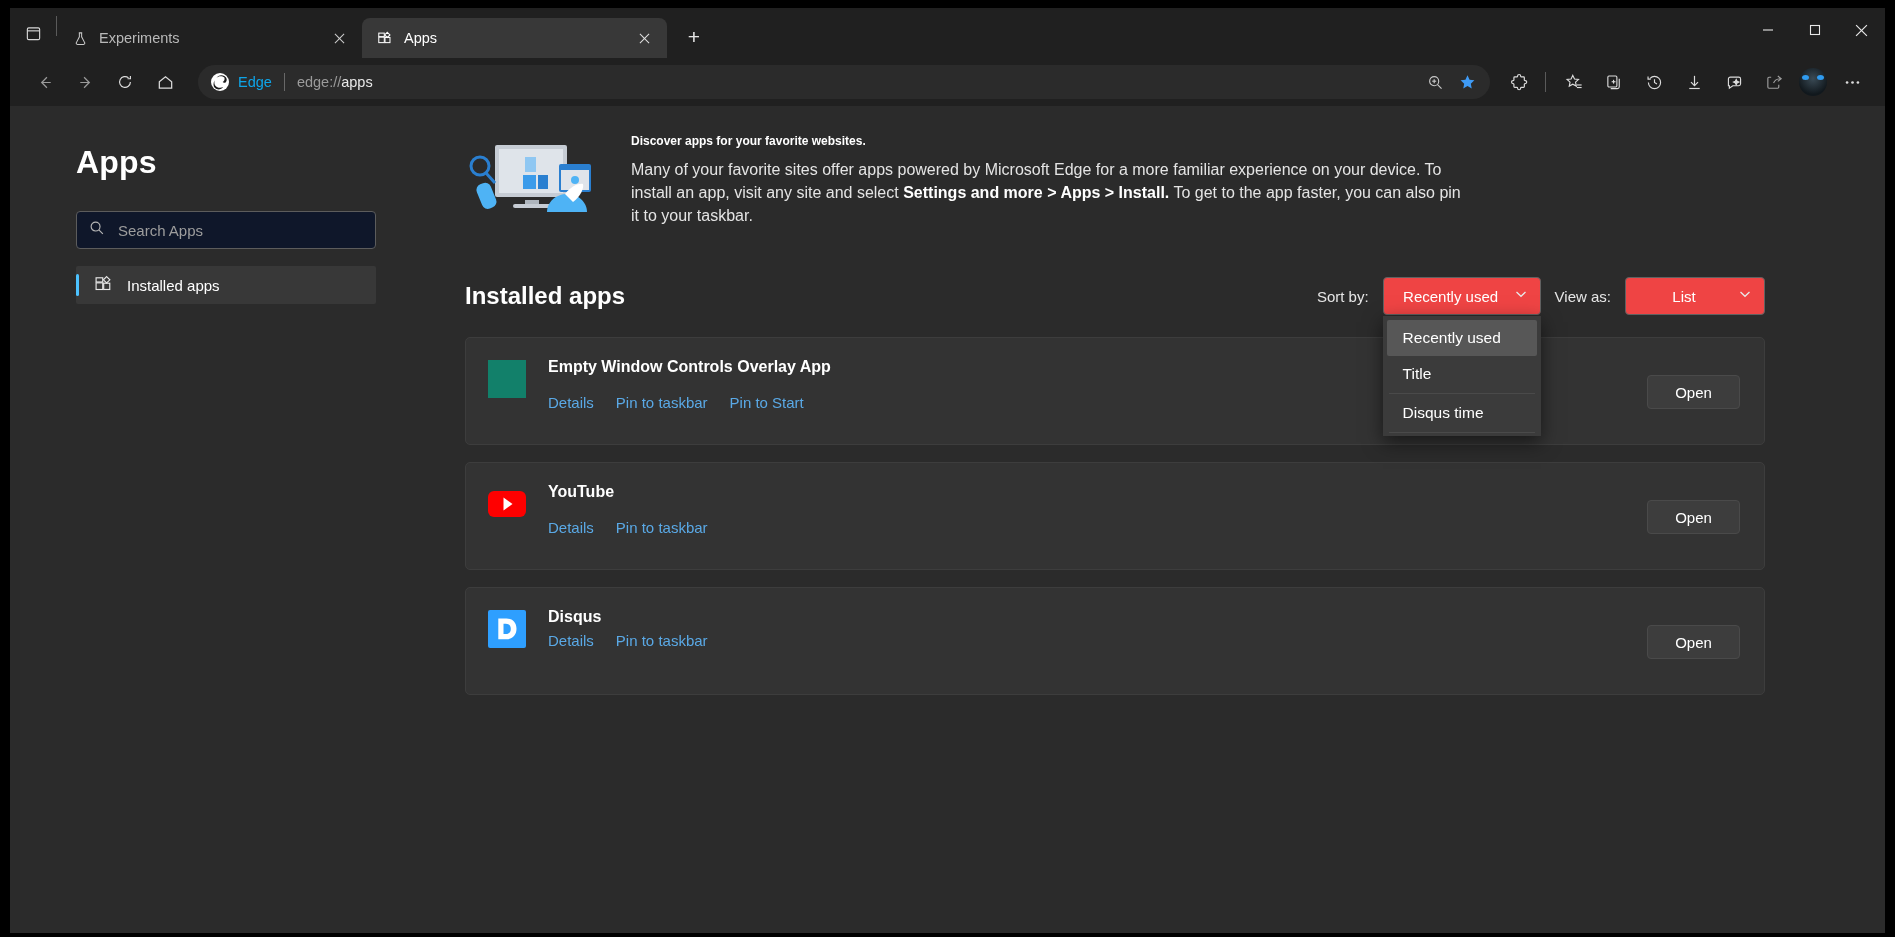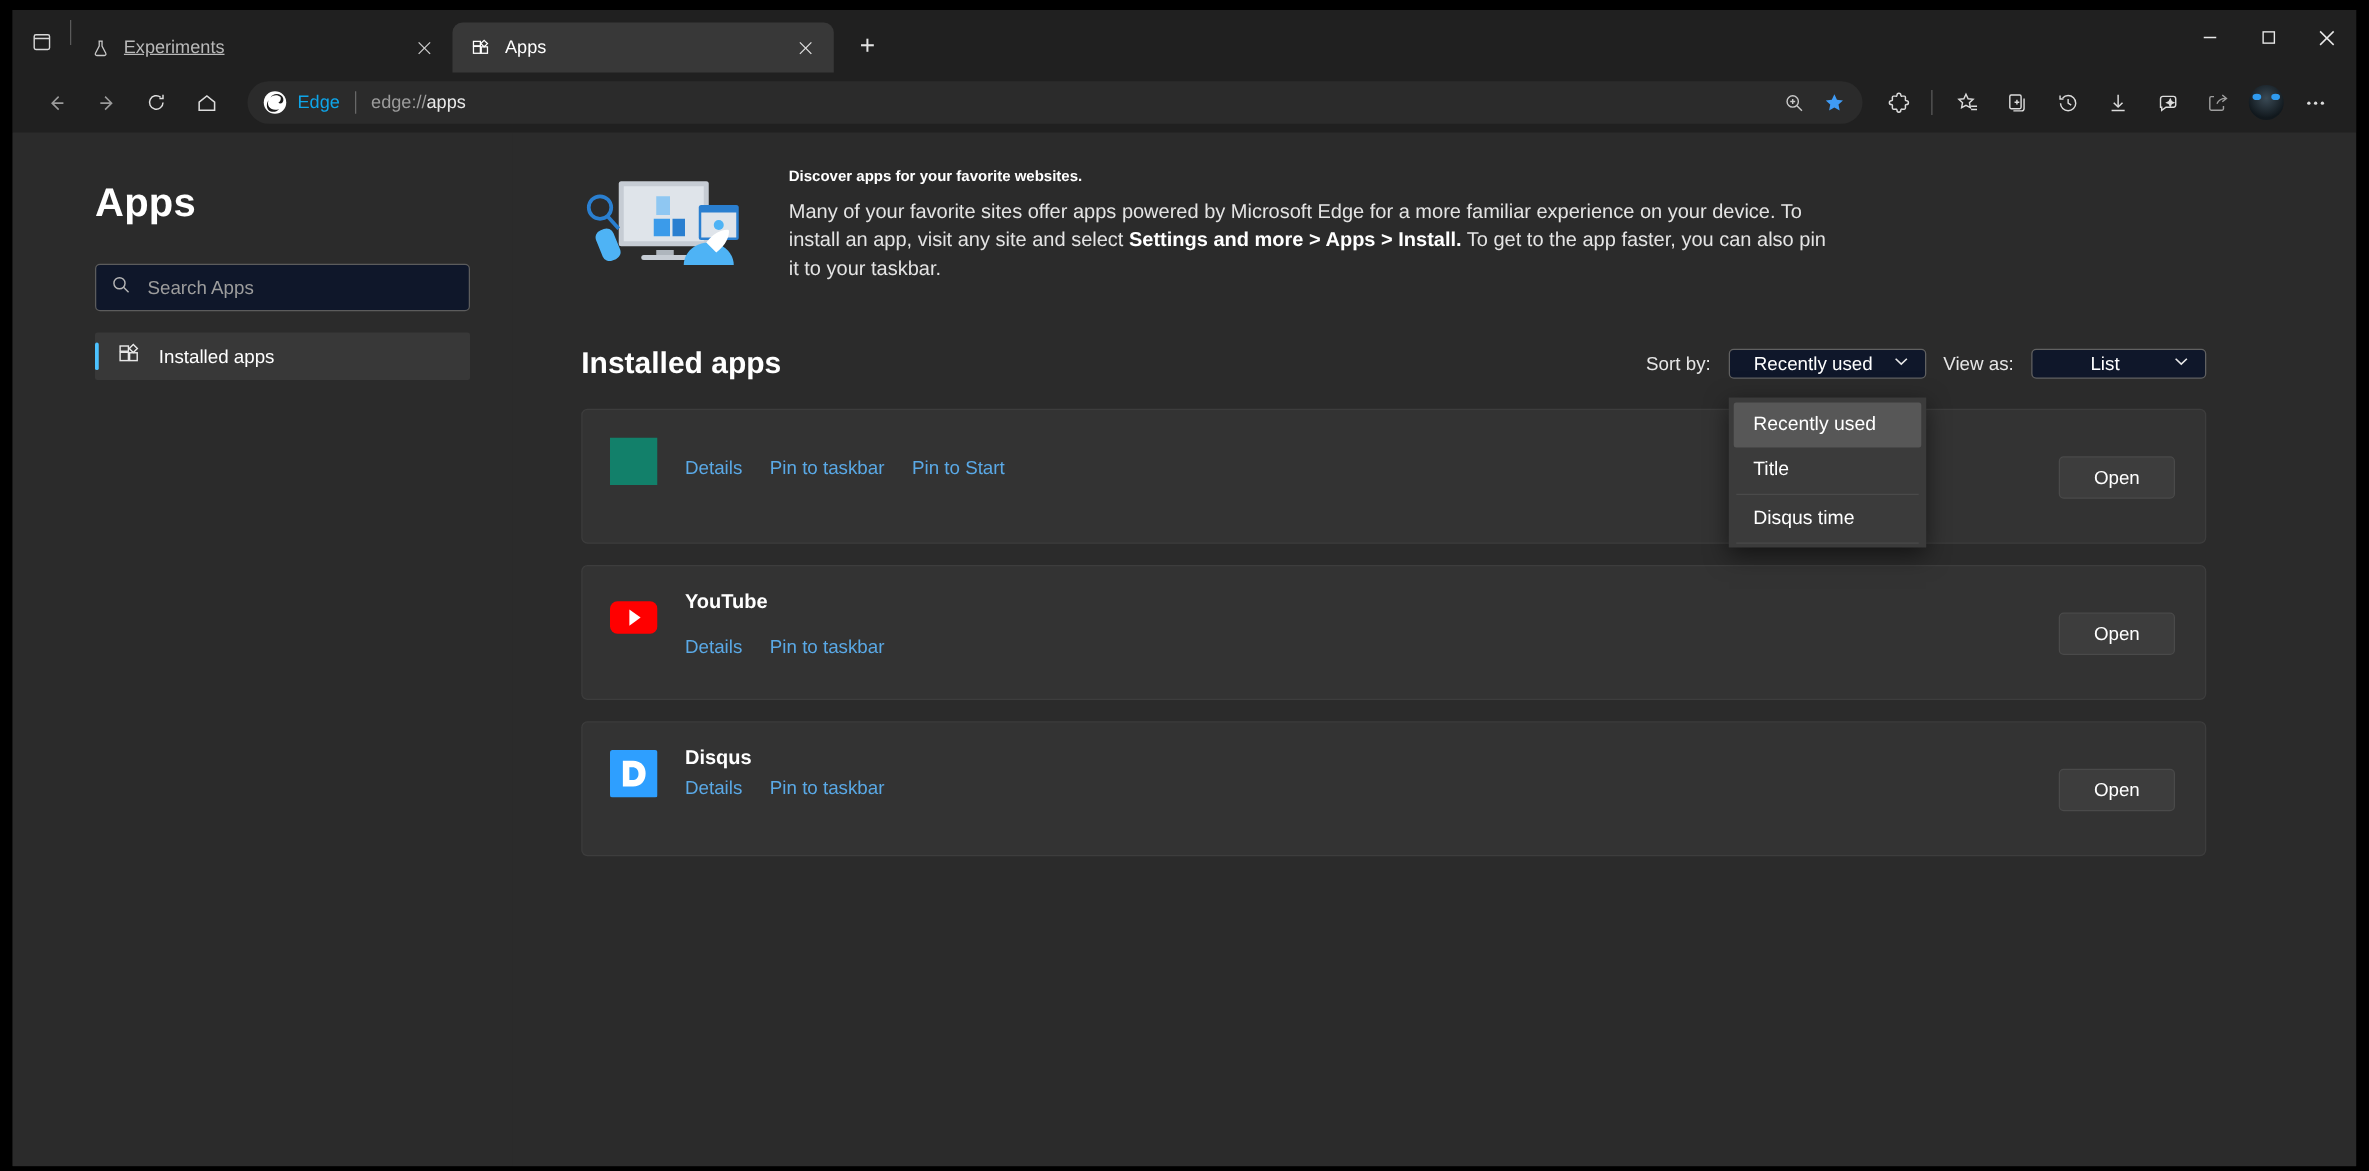--- a/index.html
+++ b/index.html
@@ -39,21 +39,21 @@
     align-self: center; margin-bottom: 14px;
   }
   .tab {
     height: 40px;
     display: flex; align-items: center;
     border-radius: 8px 8px 0 0;
     padding: 0 10px 0 14px;
     position: relative;
     gap: 10px;
   }
-  .tab.inactive { width: 305px; color: #b9b9b9; text-decoration: underline; }
+  .tab.inactive { width: 305px; color: #b9b9b9; }
   .tab.active {
     width: 305px;
     background: #383838;
     color: #ffffff;
   }
   .tab-icon { width: 18px; height: 18px; flex: none; display:flex; align-items:center; justify-content:center;}
   .tab-title {
     flex: 1;
     font-size: 14.5px;
     white-space: nowrap; overflow: hidden; text-overflow: ellipsis;
@@ -207,24 +207,24 @@
   
   .section-row {
     display: flex; align-items: center;
     margin: 45px 0 0 0;
     padding: 0 120px 0 55px;
   }
   .section-title { font-size: 24px; font-weight: 600; color: #ffffff; }
   .ctrl-group { margin-left: auto; display: flex; align-items: center; gap: 14px; text-align: center; }
   .ctrl-label { font-size: 15px; color: #e6e6e6; }
   .combo {
-    height: 24px;
+    height: 38px;
     border: 1px solid #616161;
     border-radius: 4px;
-    background: #0f172a;
+    background: #ef4444;
     display: flex; align-items: center;
     padding: 0 12px 0 14px;
     gap: 10px;
     position: relative;
   }
   .combo.sort { width: 158px; }
   .combo.view { width: 140px; }
   .combo-val { font-size: 15px; color: #ffffff; flex: 1; }
   .chev { color: #e8e8e8; flex: none; }
 
@@ -548,20 +548,21 @@
 
       <div class="cards">
 
         <div class="card">
           <div class="app-icon">
             <svg width="38" height="38" viewBox="0 0 38 38">
                 <rect width="38" height="38" fill="#12806a"></rect>
               </svg>
           </div>
           <div class="app-info">
+            <div class="app-name">Empty Window Controls Overlay App</div>
             <div class="app-links">
               <span class="app-link">Details</span>
               <span class="app-link">Pin to taskbar</span>
               <span class="app-link">Pin to Start</span>
             </div>
           </div>
           <div class="open-btn">Open</div>
         </div>
 
         <div class="card">

